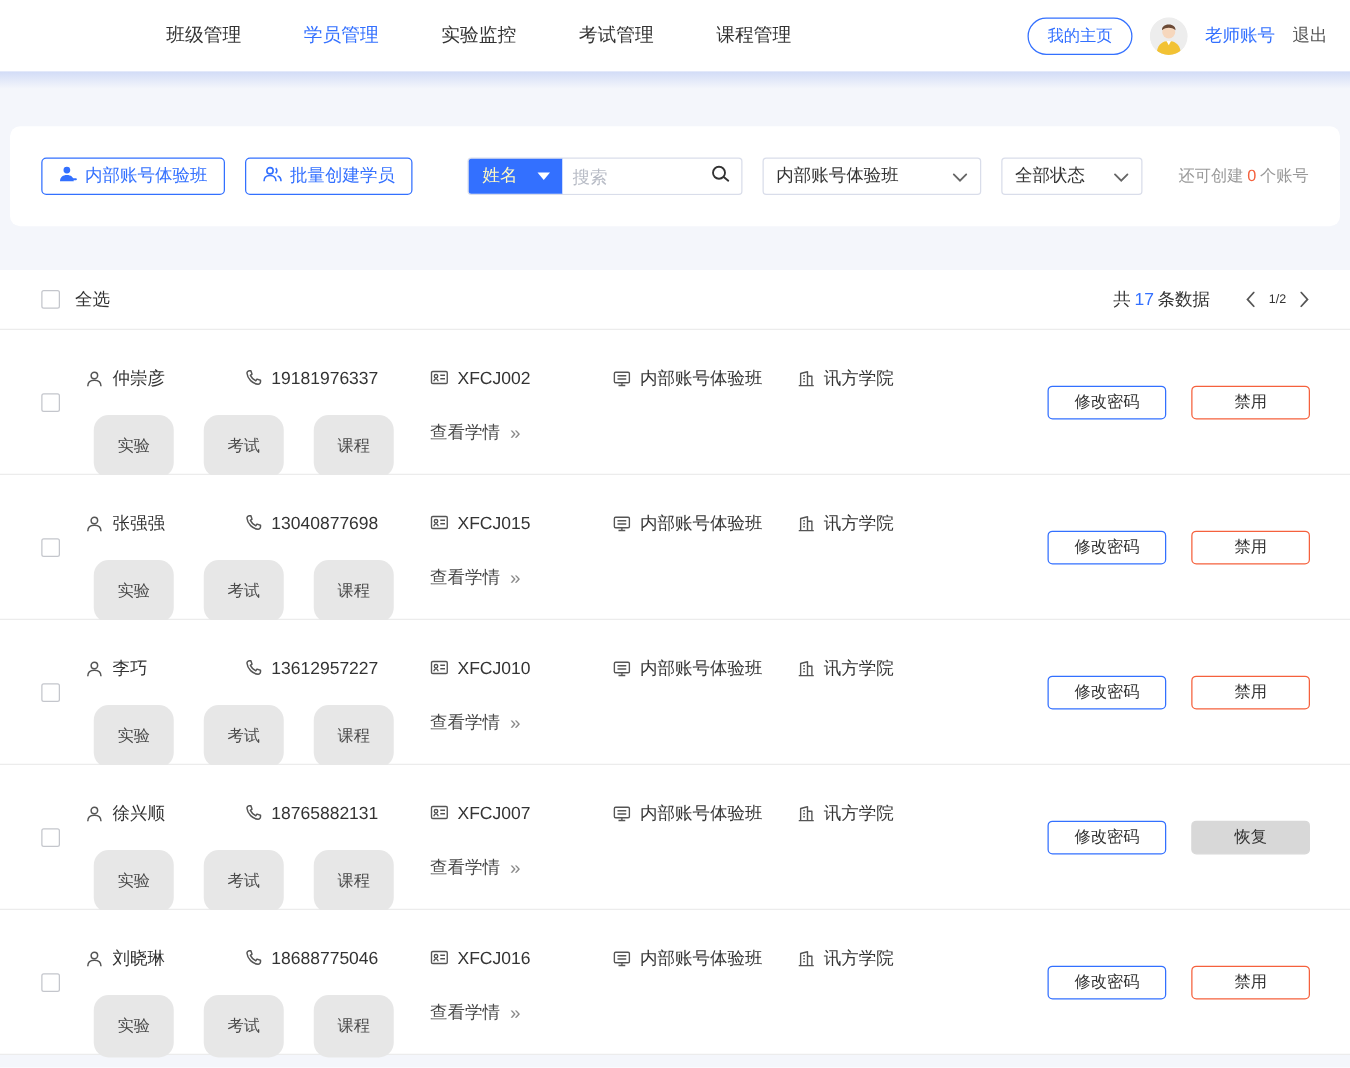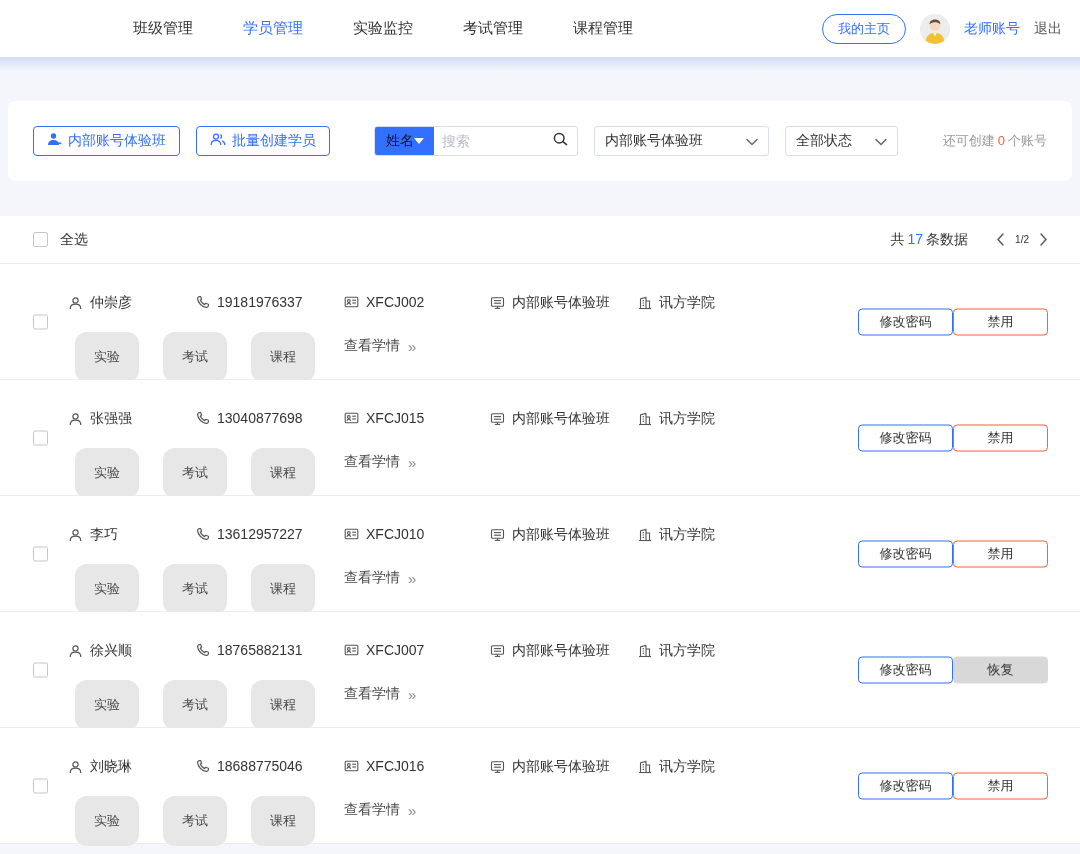--- a/index.html
+++ b/index.html
@@ -25,21 +25,21 @@
   .myhome-btn{border:1px solid var(--accent);color:var(--accent);background:#fff;border-radius:16px;font-size:13px;padding:5px 15px;cursor:pointer;font-family:inherit;white-space:nowrap;}
   .avatar{width:30px;height:30px;border-radius:50%;background:#ececec;overflow:hidden;flex:0 0 auto;}
   .account-name{color:var(--accent);font-size:14px;white-space:nowrap;}
   .logout{color:#555;font-size:14px;white-space:nowrap;cursor:pointer;}
 
   
   .toolbar-card{margin:30px 8px 0 8px;background:#fff;border-radius:8px;height:80px;display:flex;align-items:center;padding:0 25px;}
   .create-btn{display:flex;align-items:center;gap:6px;border:1px solid var(--accent);color:var(--accent);background:#fff;border-radius:4px;height:30px;padding:0 13px;font-size:14px;cursor:pointer;font-family:inherit;white-space:nowrap;}
   .create-btn + .create-btn{margin-left:16px;}
   .search-group{display:flex;align-items:center;height:30px;margin-left:44px;border:1px solid #d9ddea;border-radius:3px;overflow:hidden;background:#fff;}
-  .search-select{background:var(--accent);color:#0f172a;height:30px;display:flex;align-items:center;gap:0;padding:0 10px 0 12px;font-size:14px;cursor:pointer;margin:-1px 0 -1px -1px;}
+  .search-select{background:var(--accent);color:#fef9c3;height:30px;display:flex;align-items:center;gap:16px;padding:0 10px 0 12px;font-size:14px;cursor:pointer;margin:-1px 0 -1px -1px;}
   .caret-down{width:0;height:0;border-left:5px solid transparent;border-right:5px solid transparent;border-top:6px solid #fff;}
   .search-input{border:none;outline:none;height:28px;width:118px;padding:0 8px;font-size:14px;font-family:inherit;color:#333;}
   .search-input::placeholder{color:#b8bcc6;}
   .search-icon-btn{border:none;background:none;padding:0 8px 0 0;cursor:pointer;display:flex;align-items:center;}
   .select-box{display:flex;align-items:center;justify-content:space-between;border:1px solid #d9ddea;border-radius:3px;height:30px;background:#fff;font-size:14px;color:#333;padding:0 10px;cursor:pointer;white-space:nowrap;}
   .select-class{width:175px;margin-left:16px;}
   .select-status{width:113px;margin-left:16px;}
   .quota{margin-left:auto;font-size:13px;color:var(--text-gray);white-space:nowrap;}
   .quota .num{color:var(--danger);margin:0 3px;}
 
@@ -60,21 +60,21 @@
   .cell .ic{display:flex;align-items:center;flex:0 0 auto;}
   .cell-name{left:68px;}
   .cell-phone{left:196px;}
   .cell-code{left:344px;}
   .cell-class{left:490px;}
   .cell-school{left:638px;}
   .row-line2{position:absolute;left:75px;top:68px;display:flex;align-items:center;}
   .tag{background:#e7e7e7;color:#4a4a4a;font-size:13px;border-radius:12px;padding:16px 19px;margin-right:24px;cursor:pointer;white-space:nowrap;}
   .view-link{position:absolute;left:344px;top:73px;font-size:14px;color:#4a4a4a;cursor:pointer;display:flex;align-items:center;gap:8px;white-space:nowrap;}
   .view-link .arrow{color:#8a8a8a;font-size:15px;}
-  .actions{position:absolute;right:32px;top:50%;transform:translateY(-50%);display:flex;}
+  .actions{position:absolute;right:32px;top:50%;transform:translateY(-50%);display:flex;gap:20px;}
   .row-btn{width:95px;height:27px;font-size:13px;color:#333;background:#fff;border-radius:4px;cursor:pointer;font-family:inherit;}
   .btn-pwd{border:1px solid var(--accent);}
   .btn-disable{border:1px solid var(--danger);}
   .btn-restore{border:1px solid #d8d8d8;background:#d8d8d8;}
   .list-tail{height:8px;background:var(--page-bg);}
 </style>
 </head>
 <body>
 
 <div class="header">

